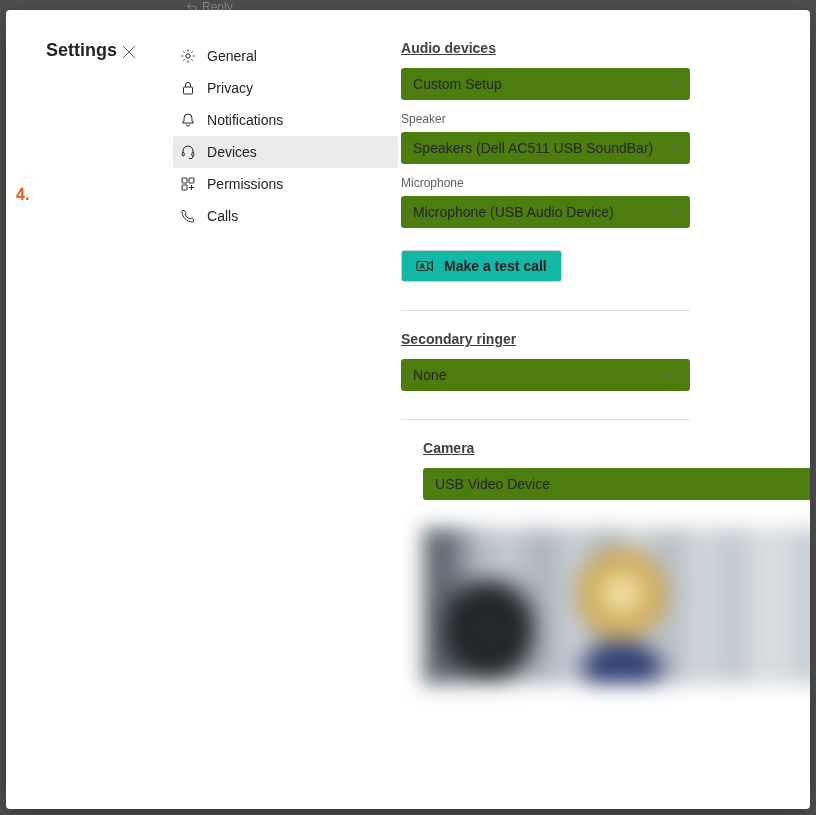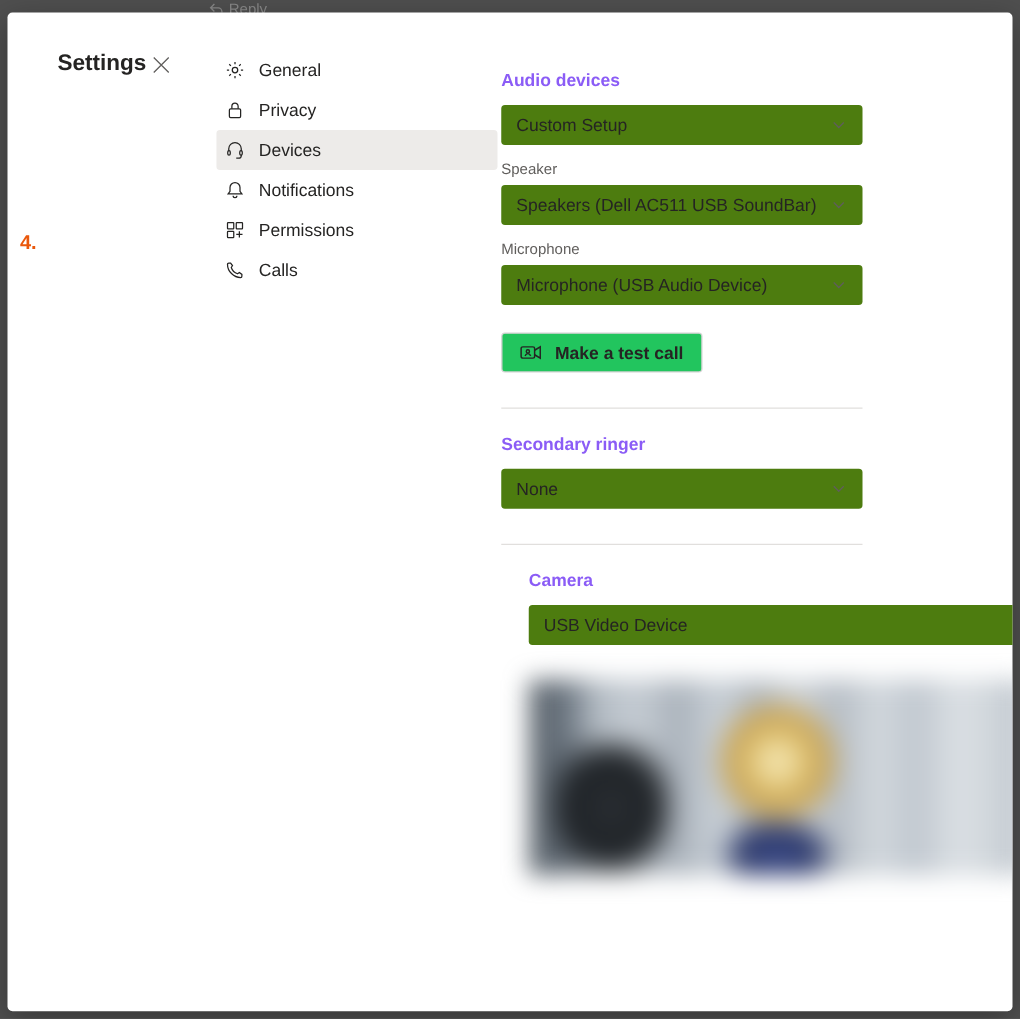--- a/index.html
+++ b/index.html
@@ -12,21 +12,21 @@
     overflow: hidden;
   }
   .backdrop {
     position: absolute;
     inset: 0;
     background: #4f4f4f;
   }
   .backdrop-reply {
     position: absolute;
     top: 0;
-    left: 167px;
+    left: 186px;
     font-size: 12px;
     color: #888;
     display: flex;
     align-items: center;
     gap: 4px;
   }
   .dialog {
     position: absolute;
     top: 10px;
     left: 6px;
@@ -102,22 +102,23 @@
     font-size: 16px;
   }
   .content {
     flex: 1;
     padding: 0 120px 0 3px;
     overflow: hidden;
   }
   .section-title {
     font-size: 14px;
     font-weight: 700;
-    color: #8b5cf6;
-    margin: 16px 0 12px 0;
+    color: #404040;
+    margin: 0 0 12px 0;
+    text-decoration: underline;
   }
   .field-label {
     font-size: 12px;
     color: #605e5c;
     margin: 12px 0 6px 0;
   }
   .select {
     background: #4d7c0f;
     height: 32px;
     border-radius: 3px;
@@ -130,21 +131,21 @@
     cursor: pointer;
   }
   .select svg { color: #605e5c; }
   .test-call-btn {
     display: inline-flex;
     align-items: center;
     gap: 10px;
     height: 32px;
     padding: 0 14px;
     border: 1px solid #d1d1d1;
-    background: #22c55e;
+    background: #14b8a6;
     border-radius: 3px;
     font-size: 14px;
     font-weight: 600;
     color: #252423;
     cursor: pointer;
     margin-top: 22px;
   }
   .divider {
     border: none;
     border-top: 1px solid #e1dfdd;
@@ -214,38 +215,38 @@
       </div>
       <div class="sidebar-item">
         <span class="sidebar-icon">
           <svg width="16" height="16" viewBox="0 0 16 16" fill="none" stroke="currentColor" stroke-width="1">
               <rect x="3.5" y="7" width="9" height="7" rx="1"></rect>
               <path d="M5.5 7V5a2.5 2.5 0 0 1 5 0v2"></path>
             </svg>
         </span>
         <span>Privacy</span>
       </div>
+      <div class="sidebar-item">
+        <span class="sidebar-icon">
+          <svg width="16" height="16" viewBox="0 0 16 16" fill="none" stroke="currentColor" stroke-width="1">
+              <path d="M8 2a4 4 0 0 0-4 4v3l-1.5 2h11L12 9V6a4 4 0 0 0-4-4zM6.5 12.5a1.5 1.5 0 0 0 3 0"></path>
+            </svg>
+        </span>
+        <span>Notifications</span>
+      </div>
       <div class="sidebar-item active">
         <span class="sidebar-icon">
           <svg width="16" height="16" viewBox="0 0 16 16" fill="none" stroke="currentColor" stroke-width="1">
               <path d="M3 9V7a5 5 0 0 1 10 0v2"></path>
               <rect x="2.2" y="8.5" width="2" height="3.5" rx="1"></rect>
               <rect x="11.8" y="8.5" width="2" height="3.5" rx="1"></rect>
               <path d="M13 12v.5a2 2 0 0 1-2 2h-2"></path>
             </svg>
         </span>
         <span>Devices</span>
-      </div>
-      <div class="sidebar-item">
-        <span class="sidebar-icon">
-          <svg width="16" height="16" viewBox="0 0 16 16" fill="none" stroke="currentColor" stroke-width="1">
-              <path d="M8 2a4 4 0 0 0-4 4v3l-1.5 2h11L12 9V6a4 4 0 0 0-4-4zM6.5 12.5a1.5 1.5 0 0 0 3 0"></path>
-            </svg>
-        </span>
-        <span>Notifications</span>
       </div>
       <div class="sidebar-item">
         <span class="sidebar-icon">
           <svg width="16" height="16" viewBox="0 0 16 16" fill="none" stroke="currentColor" stroke-width="1">
               <rect x="2" y="2" width="5" height="5" rx="0.5"></rect>
               <rect x="9" y="2" width="5" height="5" rx="0.5"></rect>
               <rect x="2" y="9" width="5" height="5" rx="0.5"></rect>
               <path d="M11.5 9v5M9 11.5h5"></path>
             </svg>
         </span>

